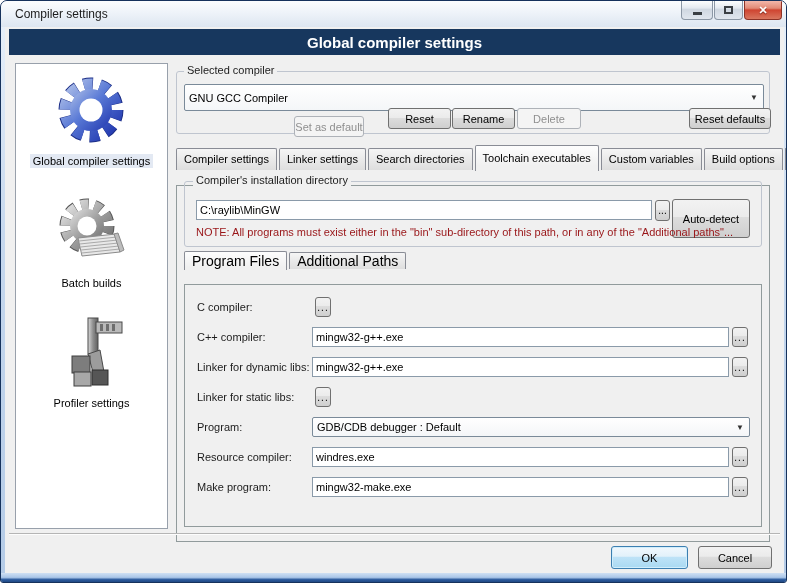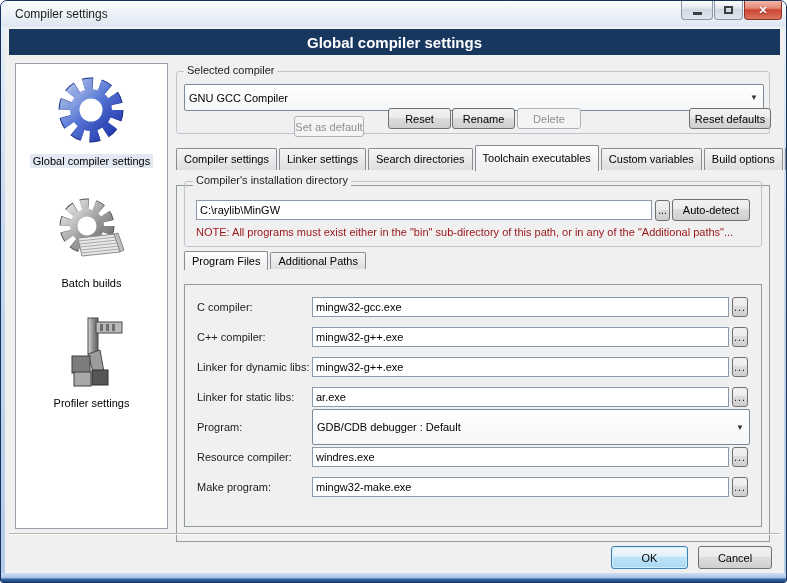--- a/index.html
+++ b/index.html
@@ -57,30 +57,30 @@
          background:linear-gradient(180deg,#f5f5f5 0%,#dedede 100%);
          padding:0 7px; height:22px; line-height:21px; font-size:11px; margin-right:2px;
          white-space:nowrap; cursor:pointer; }
   .tab.active { background:linear-gradient(180deg,#fdfdfd 0%,#f0f0f0 80%);
          height:26px; line-height:24px; margin-bottom:-1px; }
   .tab.partial { width:9px; padding:0; }
   .panel { position:absolute; border:1px solid #919b9c; background:#f0f0f0;margin-top:16px; }
   .itabstrip { position:absolute; left:183px; top:249px; height:19px; display:flex; align-items:flex-end; z-index:3; }
   .itab { border:1px solid #898c95; border-bottom:none; border-radius:2px 2px 0 0;
           background:linear-gradient(180deg,#f5f5f5 0%,#dedede 100%);
-          padding:0 7px; height:17px; line-height:16px; font-size:11px; margin-right:2px; cursor:pointer; }
+          padding:0 7px; height:17px; line-height:16px; font-size:14px; margin-right:2px; cursor:pointer; }
   .itab.active { background:linear-gradient(180deg,#fdfdfd 0%,#f0f0f0 85%); height:19px; line-height:18px; margin-bottom:-1px; }
   
   .innerpanel { left:183px; top:267px; width:578px; height:243px; padding-top:12px; }
   .trow { display:flex; align-items:center; height:20px; margin:0 0 10px 12px; }
   .tlabel { width:115px; font-size:11px; color:#1c1c1c; }
   .tinput { width:417px; height:20px; border:1px solid #8a9aa9; background:#fff;
             font-size:11px; font-family:"Liberation Sans",sans-serif; padding:0 3px; }
   .tdots { width:16px; height:20px; margin-left:3px; position:static; font-size:10px; letter-spacing:1px; }
-  .tcombo { position:static; width:438px; height:36px; }
+  .tcombo { position:static; width:438px; height:20px; }
   .note { position:absolute; left:195px; top:225px; font-size:11px; color:#991518; white-space:nowrap;text-align:center; }
   
   .sep { position:absolute; left:8px; top:532px; width:771px; height:2px;
          border-top:1px solid #b5b5b5; border-bottom:1px solid #fdfdfd; }
   .framebottom { position:absolute; left:0; top:572px; width:787px; height:11px;
          background:linear-gradient(180deg,#cfe0f3 0%,#aac6e8 40%,#2c5b9e 60%,#173a70 100%); }
 </style>
 </head>
 <body>
 
@@ -200,55 +200,53 @@
   </div>
 
   <div class="panel" style="left:175px;top:168px;width:594px;height:357px;"></div>
 
   <div class="grpbox" style="left:183px;top:180px;width:578px;height:66px;z-index:1;"></div>
   <span class="legend" style="left:192px;top:173px;">Compiler's installation directory</span>
   <input class="txt" style="left: 195px; top: 199px; width: 456px; height: 20px;" value="C:\raylib\MinGW">
   <div class="btn" style="left:654px;top:199px;width:15px;height:21px;font-size:10px;">
       <span>...</span>
     </div>
-  <div class="btn" style="left:671px;top:198px;width:78px;height:22px;">
+  <div class="btn" style="left:671px;top:198px;width:78px;height:39px;">
       <span>Auto-detect</span>
     </div>
   <div class="note">NOTE: All programs must exist either in the "bin" sub-directory of this path, or in any of the "Additional paths"...</div>
 
   <div class="itabstrip">
     <div class="itab active"><span>Program Files</span></div>
     <div class="itab"><span>Additional Paths</span></div>
   </div>
 
   <div class="panel innerpanel">
     <div class="trow">
       <span class="tlabel">C compiler:</span>
-      <input class="tinput" value="mingw32-gcc.exe" style="">
       <div class="btn tdots">
           <span>...</span>
         </div>
     </div>
     <div class="trow">
       <span class="tlabel">C++ compiler:</span>
       <input class="tinput" value="mingw32-g++.exe" style="">
       <div class="btn tdots">
           <span>...</span>
         </div>
     </div>
     <div class="trow">
       <span class="tlabel">Linker for dynamic libs:</span>
       <input class="tinput" value="mingw32-g++.exe" style="">
       <div class="btn tdots">
           <span>...</span>
         </div>
     </div>
     <div class="trow">
       <span class="tlabel">Linker for static libs:</span>
-      <input class="tinput" value="ar.exe" style="">
       <div class="btn tdots">
           <span>...</span>
         </div>
     </div>
     <div class="trow">
       <span class="tlabel">Program:</span>
       <div class="combo tcombo">
         <span>GDB/CDB debugger : Default</span>
         <span class="arrow">▼</span>
       </div>

